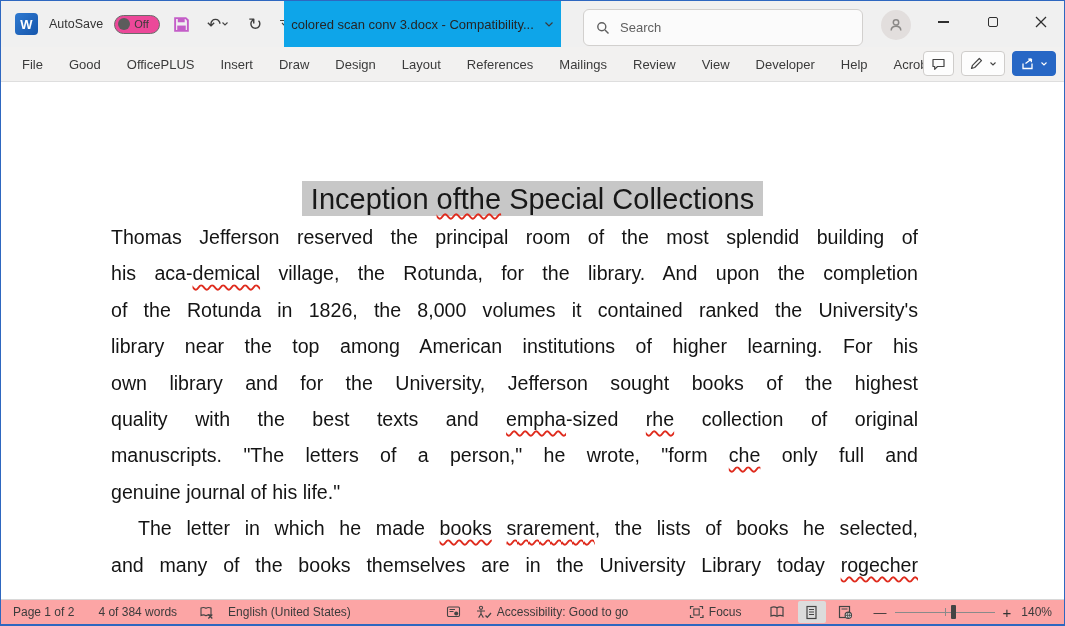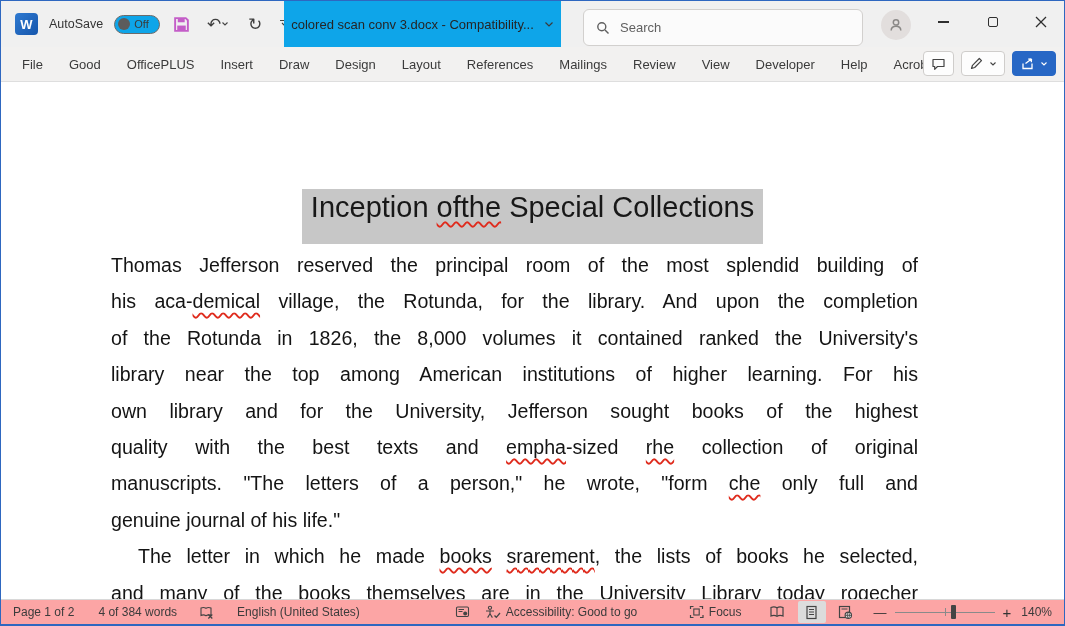--- a/index.html
+++ b/index.html
@@ -7,21 +7,21 @@
   body { font-family:"Liberation Sans", sans-serif; background:#fff; overflow:hidden; }
   .window{ width:1065px; height:626px; border:1px solid #2e67c0; border-bottom-width:2px;
            display:flex; flex-direction:column; background:#f0f0f0; }
 
   
   .titlebar{ height:46px; position:relative; background:#f0f0f0; flex:none; display:flex; align-items:center; }
   .qat{ display:flex; align-items:center; padding-left:14px; gap:11px; }
   .wordlogo{ width:23px; height:22px; border-radius:4px; background:linear-gradient(135deg,#2f7ad1,#1656ac);
              color:#fff; font-weight:bold; font-size:13px; display:flex; align-items:center; justify-content:center; }
   .autosave-label{ font-size:12.5px; color:#333; }
-  .toggle{ width:46px; height:19px; border:1px solid #6b6b6b; border-radius:10px; background:#0ea5e9;
+  .toggle{ width:46px; height:19px; border:1px solid #6b6b6b; border-radius:10px; background:#ec4899;
            display:flex; align-items:center; padding:0 3px; gap:4px; cursor:pointer; }
   .knob{ width:12px; height:12px; border-radius:50%; background:#5c5c5c; }
   .toggle-state{ font-size:11px; color:#3a3a3a; }
   .qbtn{ display:flex; align-items:center; justify-content:center; width:20px; height:22px; cursor:pointer; }
   .glyph{ font-size:17px; color:#3f3f3f; line-height:1; }
   .chev{ display:inline-block; }
   .qat-more{ display:flex; flex-direction:column; align-items:center; gap:1px; width:16px; cursor:pointer; }
   .qat-more .bar{ width:8px; height:1.4px; background:#444; }
 
   .doc-tab{ position:absolute; left:283px; top:0; width:277px; height:46px; background:#0ea5e9;
@@ -48,21 +48,21 @@
   .tabstrip{ display:flex; align-items:flex-start; padding-left:8px; }
   .rtab{ font-size:13px; color:#3b3b3b; padding:8px 13px; cursor:pointer; white-space:nowrap; }
   .ribbon-right{ position:absolute; right:8px; top:4px; display:flex; gap:7px; align-items:center; }
   .rbtn{ height:25px; border:1px solid #cfcdcb; border-radius:4px; background:#fdfdfd; display:flex;
          align-items:center; justify-content:center; gap:5px; padding:0 7px; cursor:pointer; }
   .rbtn.blue{ background:#2767c5; border-color:#2767c5; }
 
   
   .docarea{ flex:1; background:#ffffff; overflow:hidden; cursor:text; }
   .title-line{ margin-top:99px; text-align:center; }
-  .title-hl{ display:inline-block; background:#c7c7c7; color:#181818; font-size:29px; padding:2px 9px 20px 9px;margin-top:8px; }
+  .title-hl{ display:inline-block; background:#c7c7c7; color:#181818; font-size:29px; padding:2px 9px 0 9px; }
   .bodytext{ margin-left:110px; width:807px; margin-top:3px; color:#141414; }
   .line{ font-size:19.6px; line-height:36.4px; white-space:pre-wrap; }
   .line.j{ text-align:justify; text-align-last:justify; }
   .line.ind{ padding-left:27px; }
   .wavy{ text-decoration:underline; text-decoration-style:wavy; text-decoration-color:#df2b1d;
          text-decoration-thickness:1.6px; text-underline-offset:4px; text-decoration-skip-ink:none; }
 
   
   .statusbar{ height:25px; flex:none; background:#fca5a5; border-top:1px solid #d8d8d8; display:flex;
               align-items:center; font-size:12px; color:#3b3b3b; padding:0 12px; }
@@ -215,21 +215,21 @@
 
   <div class="statusbar">
     <span class="sb-item">Page 1 of 2</span>
     <span class="sb-item" style="margin-left:24px;">4 of 384 words</span>
     <span class="sb-item sb-icon" style="margin-left:22px;">
       <svg width="15" height="15" viewBox="0 0 15 15">
         <path d="M2 3 C3.5 2.3 5.5 2.3 7 3.3 C8.5 2.3 10.5 2.3 12 3 V10.4 C10.5 9.7 8.5 9.7 7 10.7 C5.5 9.7 3.5 9.7 2 10.4 Z" fill="none" stroke="#444" stroke-width="1.1"></path>
         <path d="M9.3 9.5 l4 4 m0 -4 l-4 4" stroke="#444" stroke-width="1.2"></path>
       </svg>
     </span>
-    <span class="sb-item" style="margin-left:23px;">English (United States)</span>
+    <span class="sb-item" style="margin-left:14px;">English (United States)</span>
     <span class="sb-item sb-icon" style="margin-left:95px;">
       <svg width="16" height="14" viewBox="0 0 16 14">
         <rect x="1.5" y="2" width="12" height="9.5" rx="1.2" fill="none" stroke="#444" stroke-width="1.1"></rect>
         <line x1="3.5" y1="4.5" x2="9" y2="4.5" stroke="#444" stroke-width="1"></line>
         <line x1="3.5" y1="6.5" x2="7.5" y2="6.5" stroke="#444" stroke-width="1"></line>
         <circle cx="10.2" cy="8.4" r="2" fill="#444"></circle>
       </svg>
     </span>
     <span class="sb-item" style="margin-left:13px;">
       <svg width="17" height="15" viewBox="0 0 17 15">

